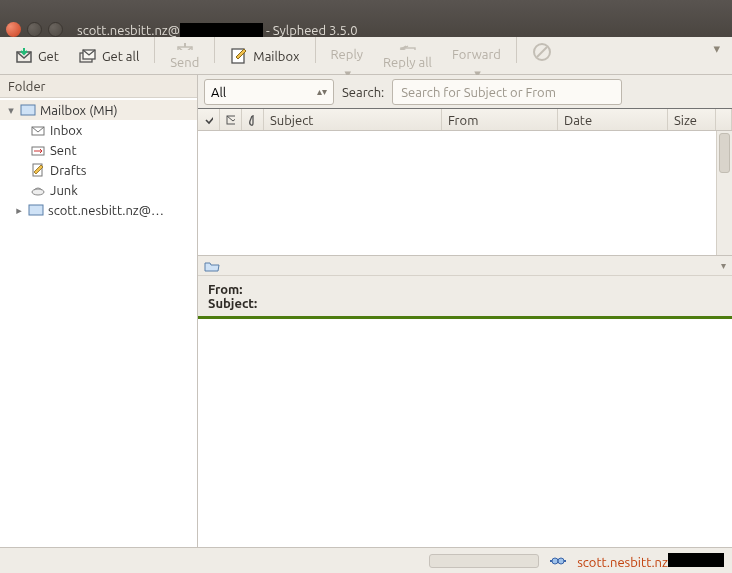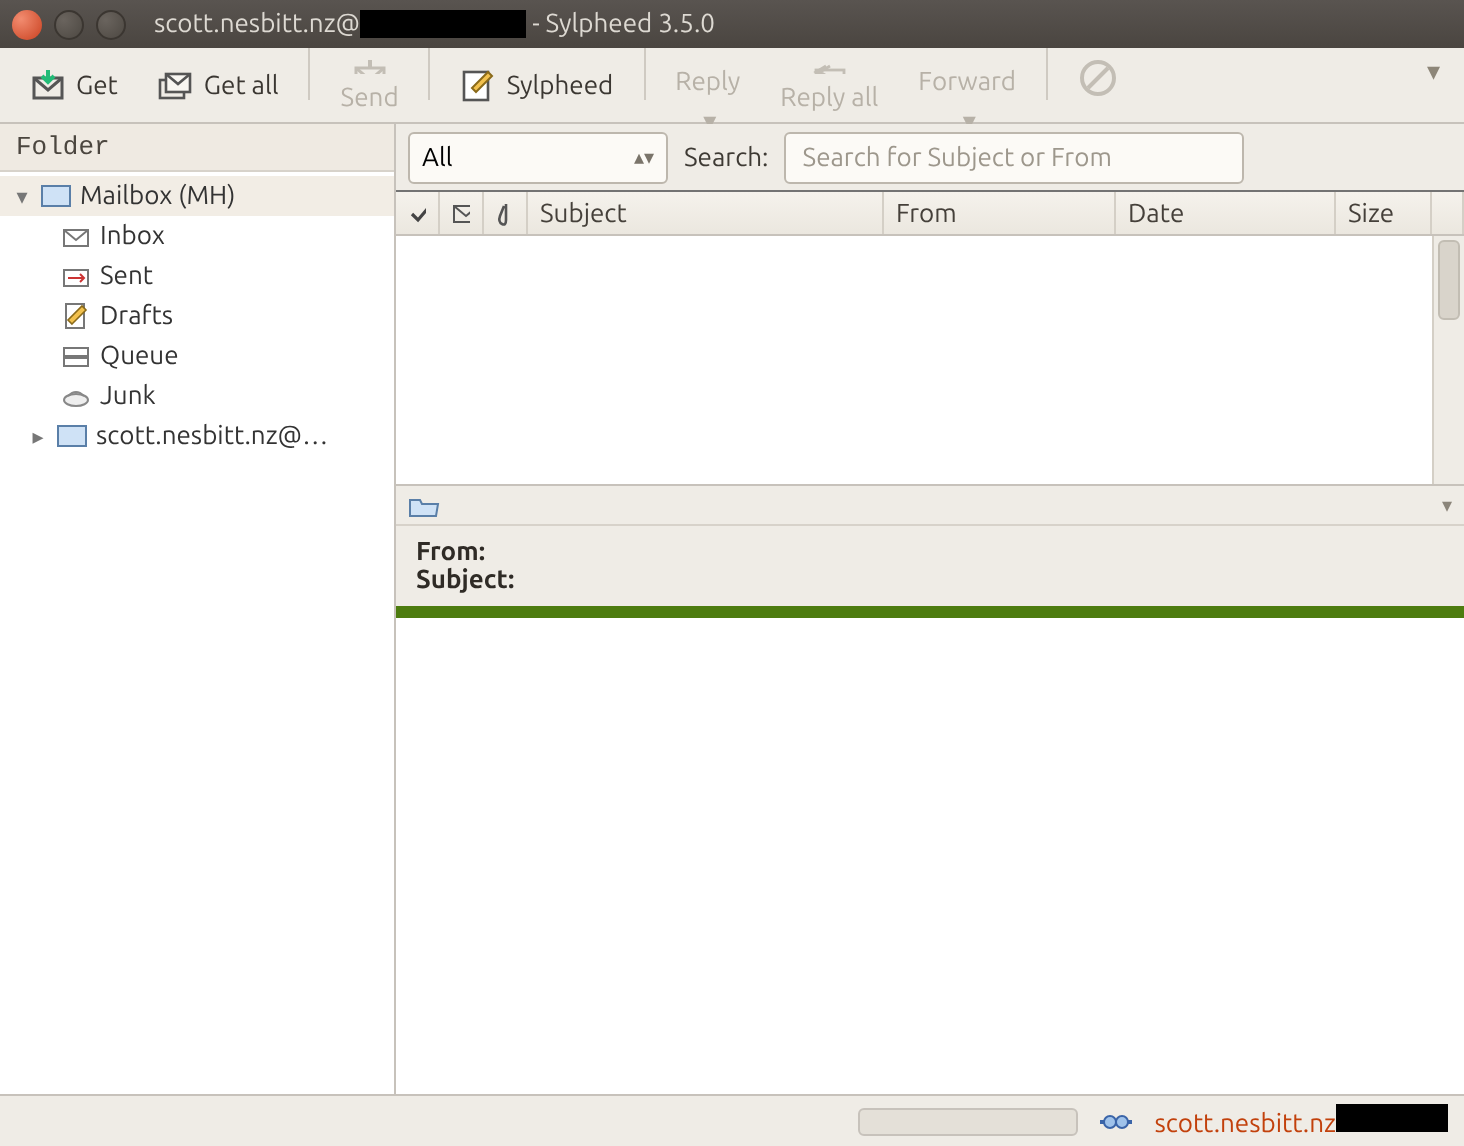--- a/index.html
+++ b/index.html
@@ -1,39 +1,39 @@
 <!DOCTYPE html>
 <html><head>
 <meta charset="utf-8">
 <style>
 * { box-sizing: border-box; margin: 0; padding: 0; font-family: Ubuntu, "Segoe UI", sans-serif; font-size: 13px; }
 body { width: 732px; height: 573px; background: #f0ece5; display: flex; flex-direction: column; overflow: hidden; }
 
 
-.titlebar { height: 24px; background: linear-gradient(#595450,#4a4540); display: flex; align-items: center; padding: 0 6px; color: #ddd9d2; }
+.titlebar { height: 37px; background: linear-gradient(#595450,#4a4540); display: flex; align-items: flex-end; padding: 0 6px; color: #ddd9d2; }
 .titlebar .winbtn { width: 15px; height: 15px; border-radius: 50%; margin-right: 6px; display: inline-block; }
 .close-btn { background: radial-gradient(circle at 30% 30%, #f28c70, #c94120); }
 .min-btn, .max-btn { background: radial-gradient(circle at 30% 30%, #6a645e, #4d4842); border:1px solid #3b3631; }
 .titlebar .title { margin-left: 8px; white-space: nowrap; }
 .titlebar .redact { background:#000; color:#000; padding:0 28px; }
 
 
 .toolbar { height: 38px; background:#efece6; border-bottom:1px solid #c7c2bb; display:flex; padding:0 6px; gap:2px; }
 .tbtn { display:flex; align-items:center; gap:5px; padding:4px 8px; border:1px solid transparent; border-radius:3px; color:#3b3732; cursor:pointer; }
 .tbtn.disabled { color:#b7b1a7; cursor:default;flex-direction:column; }
 .tbtn.disabled svg path, .tbtn.disabled svg polyline, .tbtn.disabled svg line, .tbtn.disabled svg circle { stroke:#c3beb5 !important; }
 .tsep { width:1px; height:26px; background:#cfcac2; margin:0 4px; }
 .dd-arrow { margin-left:2px; }
 .spacer { flex:1; }
 .menu-trigger { padding:4px 6px; color:#8d8678; }
 
 
 .main { flex:1; display:flex; min-height:0; }
 .sidebar { width:198px; border-right:1px solid #c7c2bb; background:#f6f3ee; display:flex; flex-direction:column; }
-.sidebar-header { padding:4px 8px; border-bottom:1px solid #d7d2ca; color:#4b463f; background:#efeae2;font-family:Liberation Mono, monospace; }
+.sidebar-header { padding:4px 8px; border-bottom:1px solid #d7d2ca; color:#4b463f; background:#efeae2; }
 .tree { flex:1; overflow:auto; padding:2px 0; background:#fff; }
 .tree-row { display:flex; align-items:center; gap:4px; padding:2px 4px 2px 6px; cursor:pointer; color:#333; }
 .tree-row.sel { background:#f2ede5; }
 .tree-indent1 { padding-left:30px; }
 .tree-acct { padding-left:14px; }
 .expand { width:10px; text-align:center; color:#777; font-size:11px; }
 .fld-icon { width:16px; height:16px; display:inline-flex; align-items:center; justify-content:center; }
 
 .right { flex:1; display:flex; flex-direction:column; min-width:0; }
 
@@ -51,21 +51,21 @@
 .col-subj{flex:1;} .col-from{width:116px;} .col-date{width:110px;} .col-size{width:48px;}
 .col-scroll{width:16px;border-right:none;}
 .list-body { flex:1; display:flex; }
 .list-rows { flex:1; background:#fff; }
 .vscroll { width:16px; background:#efece6; border-left:1px solid #d4cfc6; position:relative; }
 .vscroll .thumb { position:absolute; left:2px; right:2px; top:2px; height:40px; background:#d9d4cb; border:1px solid #c2bdb3; border-radius:3px; }
 
 .midstrip { height:20px; background:#efece6; border-bottom:1px solid #d7d2ca; display:flex; align-items:center; padding:0 6px; justify-content:space-between; }
 .midstrip .tiny-dd { color:#8b857a; font-size:10px; cursor:pointer; }
 
-.msghead { padding:6px 10px; background:#efece6; border-bottom:6px solid #4d7c0f; color:#2f2b26; }
+.msghead { padding:6px 10px; background:#efece6; border-bottom:3px solid #4d7c0f; color:#2f2b26; }
 .msghead b { font-weight:bold; }
 .msgbody { flex:1; background:#fff; }
 
 
 .statusbar { height:26px; background:#efece6; border-top:1px solid #c7c2bb; display:flex; align-items:center; padding:0 8px; gap:10px; }
 .statusbar .prog { margin-left:auto; width:110px; height:14px; background:#e4e0d8; border:1px solid #c7c2bb; border-radius:3px; }
 .online-icon { display:inline-flex; }
 .statusbar .acct { color:#c2410c; }
 .statusbar .redact2 { background:#000; width:56px; height:14px; display:inline-block; }
 
@@ -109,21 +109,21 @@
         <line x1="9" y1="1" x2="9" y2="5" stroke="#c3beb5" stroke-width="2"></line>
       </svg>
     <span>Send</span>
   </div>
   <span class="tsep"></span>
   <div class="tbtn">
     <svg width="18" height="18">
         <rect x="2" y="2" width="12" height="14" fill="#fff" stroke="#555" stroke-width="1.3"></rect>
         <path d="M8 12 L16 4 L14 2 L6 10 Z" fill="#f2c14e" stroke="#8a6a1a" stroke-width="1"></path>
       </svg>
-    <span>Sylpheed</span>
+    <span>Mailbox</span>
   </div>
   <span class="tsep"></span>
   <div class="tbtn disabled">
     <svg width="18" height="18">
         <rect x="2" y="6" width="14" height="9" fill="none" stroke="#c3beb5" stroke-width="1.4"></rect>
         <path d="M8 4 L3 7 L8 10" fill="none" stroke="#c3beb5" stroke-width="1.6"></path>
       </svg>
     <span>Reply</span>
     <span class="dd-arrow">▾</span>
   </div>
@@ -186,29 +186,20 @@
         <span>Sent</span>
       </div>
       <div class="tree-row tree-indent1">
         <span class="fld-icon">
             <svg width="14" height="14">
               <rect x="2" y="1" width="9" height="12" fill="#fff" stroke="#777"></rect>
               <path d="M5 11 L12 4 L10 2 L3 9Z" fill="#f2c14e" stroke="#8a6a1a" stroke-width="0.8"></path>
             </svg>
           </span>
         <span>Drafts</span>
-      </div>
-      <div class="tree-row tree-indent1">
-        <span class="fld-icon">
-            <svg width="14" height="12">
-              <rect x="1" y="2" width="12" height="4" fill="#fff" stroke="#777"></rect>
-              <rect x="1" y="7" width="12" height="4" fill="#fff" stroke="#777"></rect>
-            </svg>
-          </span>
-        <span>Queue</span>
       </div>
       <div class="tree-row tree-indent1">
         <span class="fld-icon">
             <svg width="14" height="12">
               <ellipse cx="7" cy="8" rx="6" ry="3" fill="#eee" stroke="#888"></ellipse>
               <path d="M3 6 Q7 2 11 6" fill="none" stroke="#888"></path>
             </svg>
           </span>
         <span>Junk</span>
       </div>

